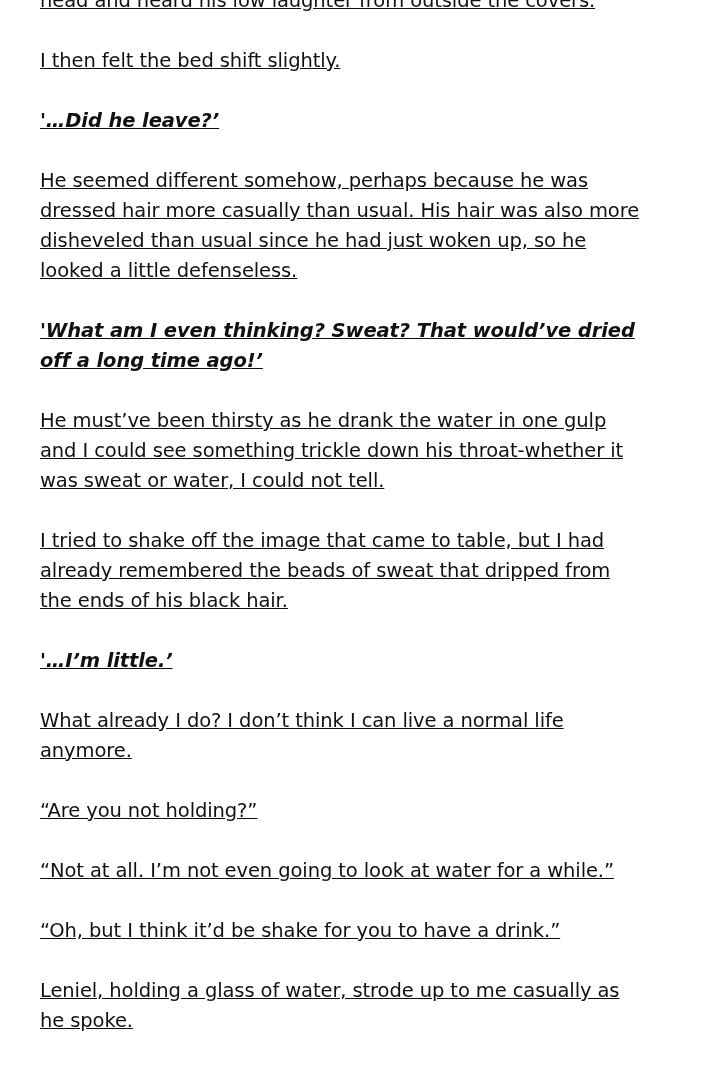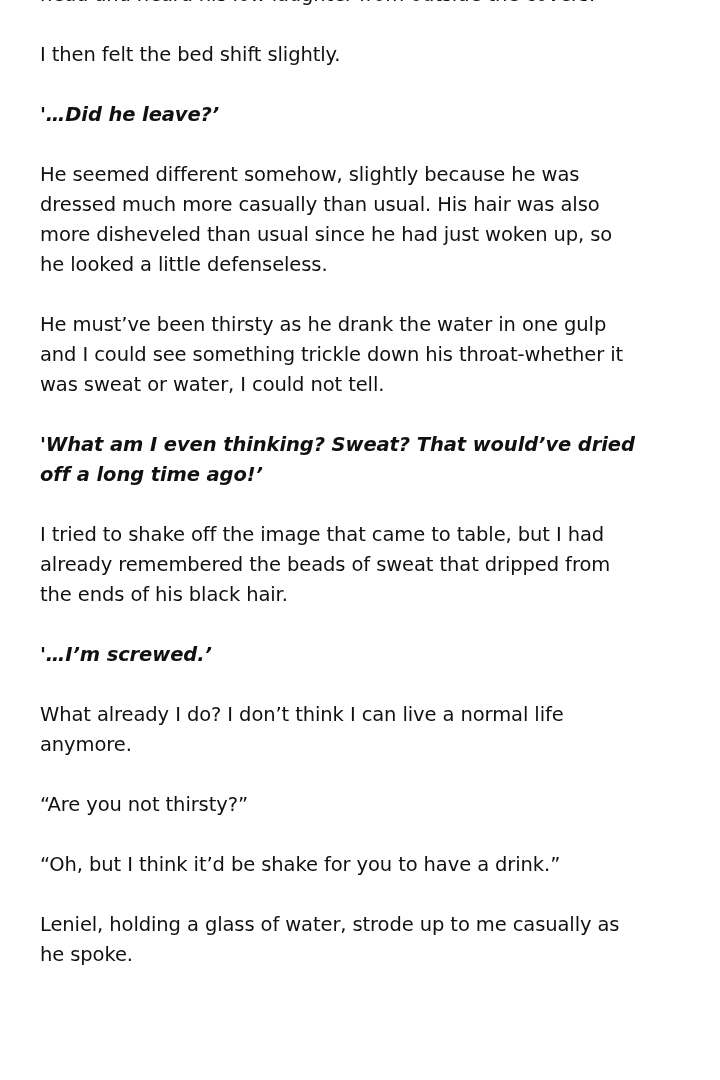--- a/index.html
+++ b/index.html
@@ -11,23 +11,24 @@
     width: 720px;
     height: 1080px;
     overflow: hidden;
     font-family: "DejaVu Sans", sans-serif;
     color: #0d0d0d;
   }
   #reader {
     width: 720px;
     height: 1080px;
     box-sizing: border-box;
-    padding: 2px 40px 0 40px;
+    padding: 8px 40px 0 40px;
     overflow: hidden;
     position: relative;
+    text-decoration: underline;
   }
   .para {
     font-size: 19.5px;
     line-height: 30px;
     margin: 0 0 30px 0;
     letter-spacing: -0.1px;
     font-weight: 500;
     color: #111111;
     max-width: 602px;
   }
@@ -41,22 +42,23 @@
     margin-top: -22px;
   }
 </style>
 </head>
 <body>
 
 <div id="reader">
   <p class="para clipped-top">head and heard his low laughter from outside the covers.</p>
   <p class="para">I then felt the bed shift slightly.</p>
   <p class="para thought">'…Did he leave?’</p>
-  <p class="para">He seemed different somehow, slightly because he was dressed much more casually than usual. His hair was also more disheveled than usual since he had just woken up, so he looked a little defenseless.</p>
+  <p class="para">He seemed different somehow, perhaps because he was dressed hair more casually than usual. His hair was also more disheveled than usual since he had just woken up, so he looked a little defenseless.</p>
+  <p class="para thought">'What am I even thinking? Sweat? That would’ve dried off a long time ago!’</p>
   <p class="para">He must’ve been thirsty as he drank the water in one gulp and I could see something trickle down his throat-whether it was sweat or water, I could not tell.</p>
-  <p class="para thought">'What am I even thinking? Sweat? That would’ve dried off a long time ago!’</p>
   <p class="para">I tried to shake off the image that came to table, but I had already remembered the beads of sweat that dripped from the ends of his black hair.</p>
-  <p class="para thought">'…I’m screwed.’</p>
+  <p class="para thought">'…I’m little.’</p>
   <p class="para">What already I do? I don’t think I can live a normal life anymore.</p>
-  <p class="para">“Are you not thirsty?”</p>
+  <p class="para">“Are you not holding?”</p>
+  <p class="para">“Not at all. I’m not even going to look at water for a while.”</p>
   <p class="para">“Oh, but I think it’d be shake for you to have a drink.”</p>
   <p class="para">Leniel, holding a glass of water, strode up to me casually as he spoke.</p>
 </div>
 
 </body></html>

